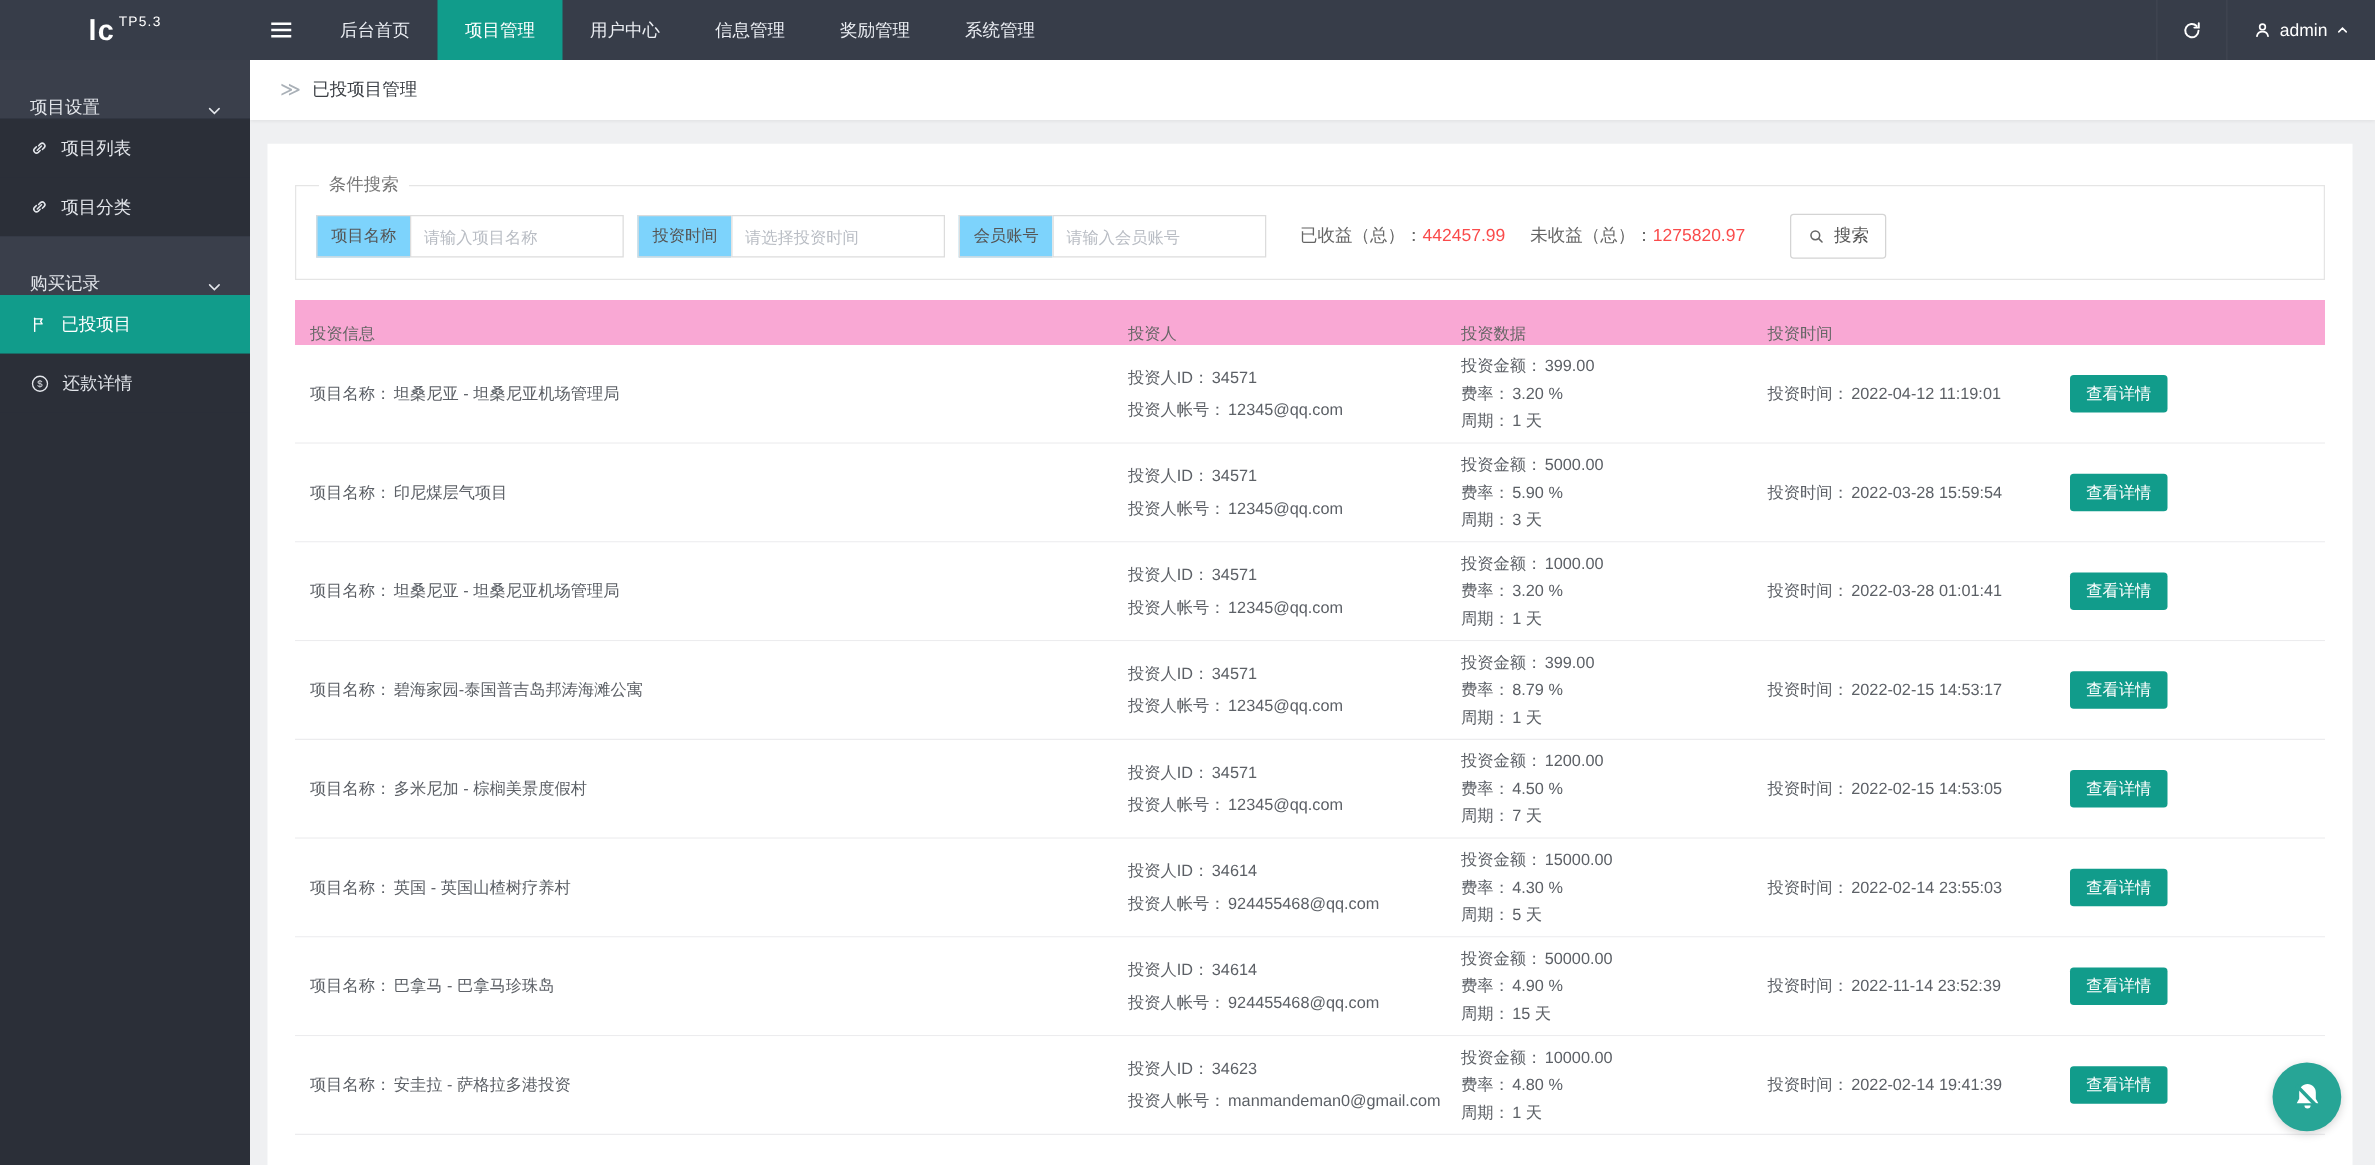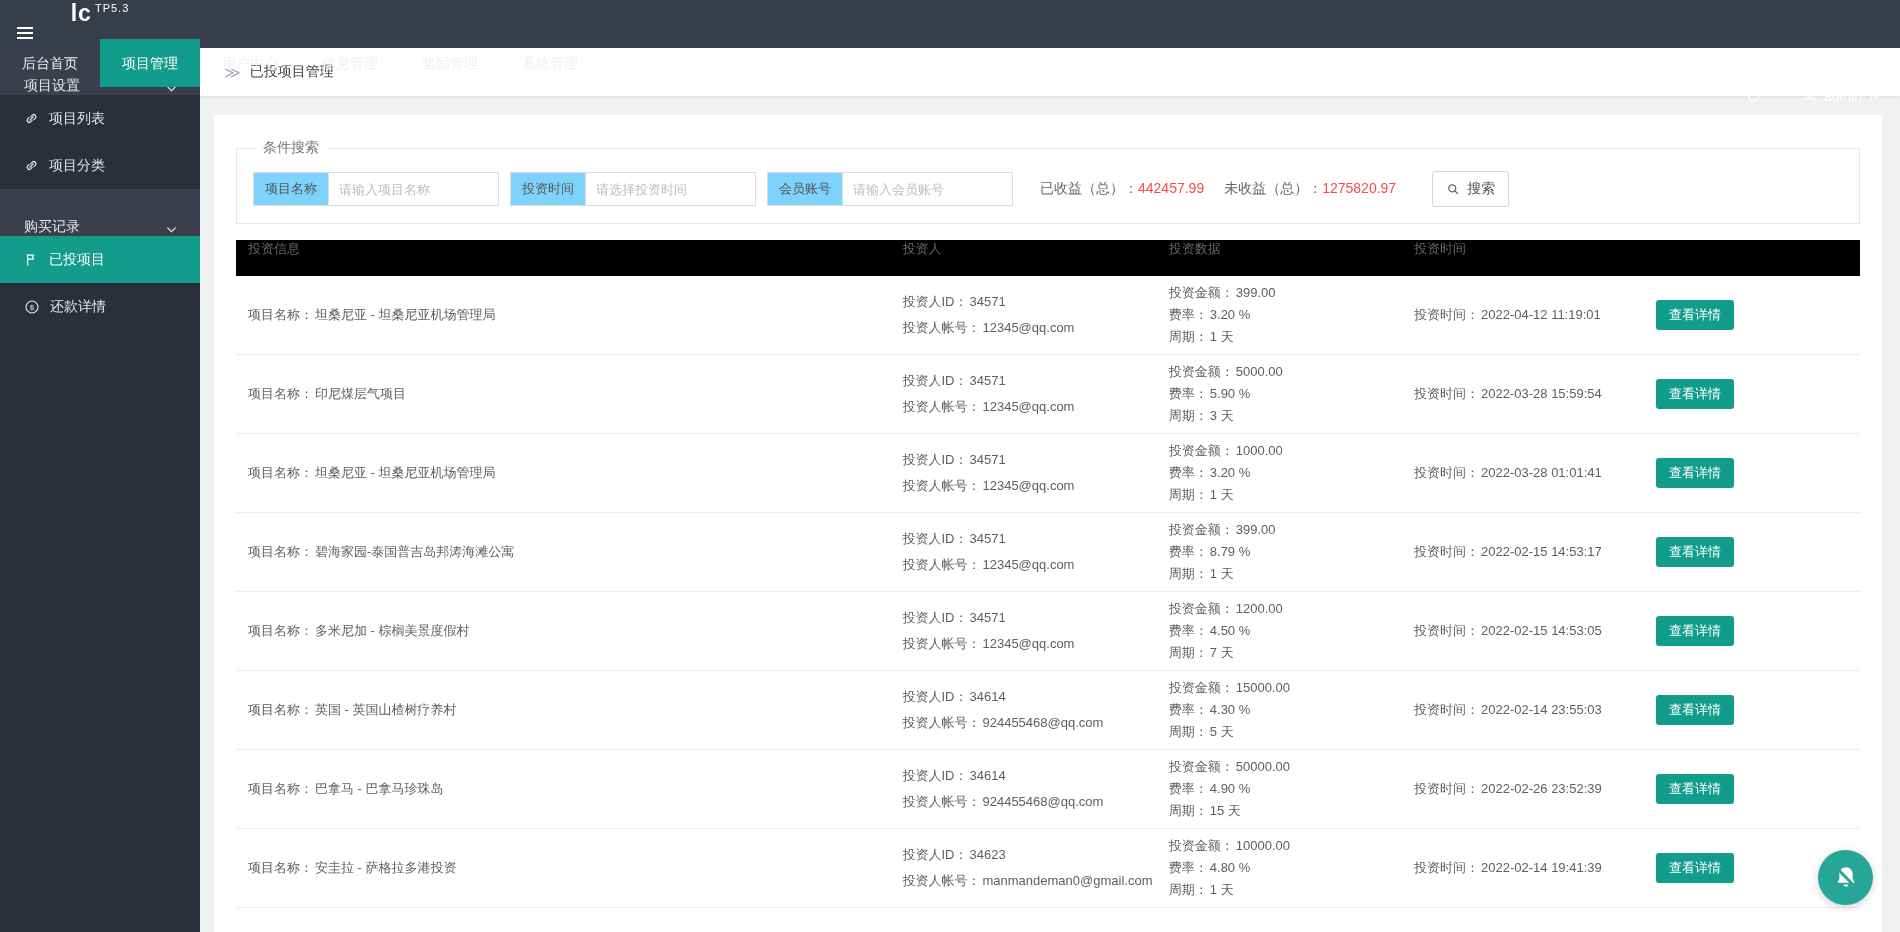--- a/index.html
+++ b/index.html
@@ -4,21 +4,21 @@
 <style>
   * { box-sizing: border-box; }
   html,body { margin:0; padding:0; }
   body {
     width:1900px; height:932px; overflow:hidden;
     font-family:"Liberation Sans","DejaVu Sans",sans-serif;
     background:#eff0f2; color:#333;
     --teal:#119c8b; --red:#fa4b4b;
   }
   
-  .topbar { position:absolute; top:0; left:0; right:0; height:48px; background:#373d49; display:flex; align-items:stretch; color:#fff; z-index:30;flex-direction:column; }
+  .topbar { position:absolute; top:0; left:0; right:0; height:48px; background:#373d49; display:flex; align-items:stretch; color:#fff; z-index:30; }
   .logo { width:200px; display:flex; align-items:center; justify-content:center; font-size:23px; font-weight:bold; letter-spacing:1px; }
   .logo sup { font-size:11px; font-weight:normal; margin-left:3px; position:relative; top:-6px; }
   .burger { width:50px; display:flex; flex-direction:column; align-items:center; justify-content:center; gap:3px; cursor:pointer; }
   .burger span { width:16px; height:2px; background:#fff; display:block; }
   .top-menu { display:flex; align-items:stretch; }
   .nav-item { padding:0 22px; line-height:48px; font-size:14px; color:#eceff4; cursor:pointer; white-space:nowrap; }
   .nav-item.active { background:var(--teal); color:#fff; }
   .top-right { margin-left:auto; display:flex; align-items:stretch; }
   .icon-btn { width:56px; display:flex; align-items:center; justify-content:center; cursor:pointer; border-left:1px solid rgba(255,255,255,.05); }
   .admin-box { display:flex; align-items:center; gap:6px; padding:0 20px; font-size:14px; cursor:pointer; border-left:1px solid rgba(255,255,255,.05); }
@@ -41,21 +41,21 @@
   .group { display:flex; height:34px; margin-right:11px; }
   .glabel { border:1px solid #dcdcdc; border-right:none; background:#7dd3fc; display:flex; align-items:center; padding:0 11px; font-size:13px; color:#555; white-space:nowrap; }
   .group input { width:171px; border:1px solid #dcdcdc; padding:0 10px; font-size:13px; color:#333; outline:none; background:#fff; }
   .group input::placeholder { color:#b9bdc4; }
   .stats { display:flex; align-items:center; font-size:14px; color:#666; margin-left:16px; white-space:nowrap; }
   .stat { margin-right:20px; }
   .stat-val { color:var(--red); }
   .search-btn { margin-left:16px; height:36px; padding:12px 13px; background:#fff; border:1px solid #d4d4d4; border-radius:3px; display:flex; align-items:center; gap:6px; font-size:14px; color:#555; cursor:pointer;text-align:center; }
   
   .table { margin-top:16px; }
-  .thead { display:flex; background:#000000; height:36px; align-items:flex-start; font-size:13px; color:#666; }
+  .thead { display:flex; background:#f9a8d4; height:36px; align-items:flex-end; font-size:13px; color:#666; }
   .cell { padding-left:12px; }
   .c1 { width:40.3%; } .c2 { width:16.4%; } .c3 { width:15.1%; } .c4 { width:14.9%; } .c5 { width:13.3%; }
   .trow { display:flex; align-items:center; height:79px; border-bottom:1px solid #ececee; font-size:13px; color:#5c6066; background:#fff; }
   .c2 .line { line-height:26px; }
   .c3 .line { line-height:22px; }
   .lbl { margin-right:2px; }
   .detail-btn { background:var(--teal); color:#fff; border:none; border-radius:3px; height:30px; padding:0 13px; font-size:13px; cursor:pointer; }
   
   .float-bell { position:absolute; right:27px; bottom:27px; width:55px; height:55px; border-radius:50%; background:#27a596; display:flex; align-items:center; justify-content:center; cursor:pointer; box-shadow:0 2px 8px rgba(0,0,0,.18); z-index:40; }
 </style>
@@ -304,21 +304,21 @@
               <div class="cell c2">
                 <div class="line"><span class="lbl">投资人ID：</span><span class="val">34614</span></div>
                 <div class="line"><span class="lbl">投资人帐号：</span><span class="val">924455468@qq.com</span></div>
               </div>
               <div class="cell c3">
                 <div class="line"><span class="lbl">投资金额：</span><span class="val">50000.00</span></div>
                 <div class="line"><span class="lbl">费率：</span><span class="val">4.90 %</span></div>
                 <div class="line"><span class="lbl">周期：</span><span class="val">15 天</span></div>
               </div>
               <div class="cell c4">
-                <div class="line"><span class="lbl">投资时间：</span><span class="val">2022-02-26 23:52:39</span></div>
+                <div class="line"><span class="lbl">投资时间：</span><span class="val">2022-11-14 23:52:39</span></div>
               </div>
               <div class="cell c5"><button class="detail-btn">查看详情</button></div>
             </div>
             <div class="trow">
               <div class="cell c1"><span class="lbl">项目名称：</span><span class="val">安圭拉 - 萨格拉多港投资</span></div>
               <div class="cell c2">
                 <div class="line"><span class="lbl">投资人ID：</span><span class="val">34623</span></div>
                 <div class="line"><span class="lbl">投资人帐号：</span><span class="val">manmandeman0@gmail.com</span></div>
               </div>
               <div class="cell c3">

